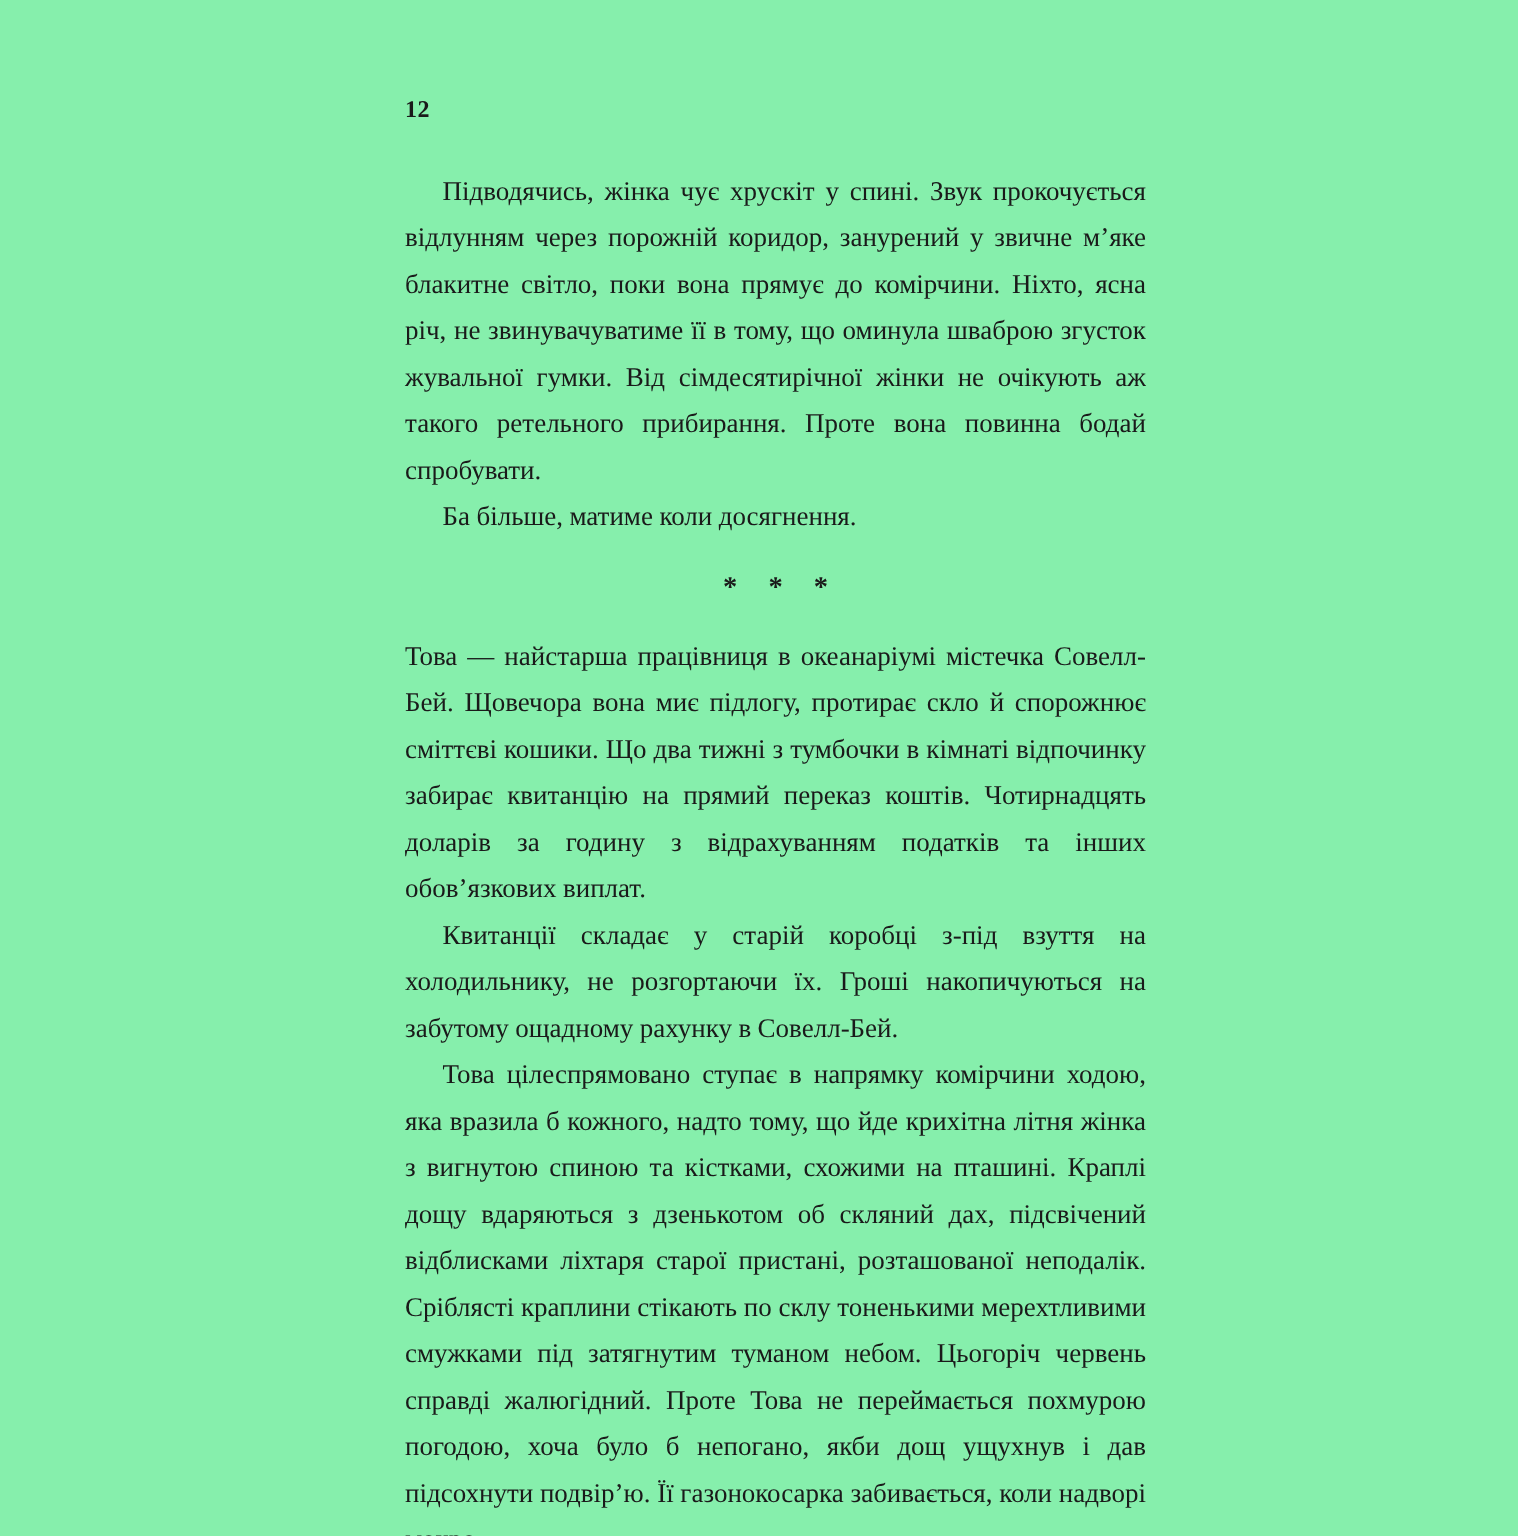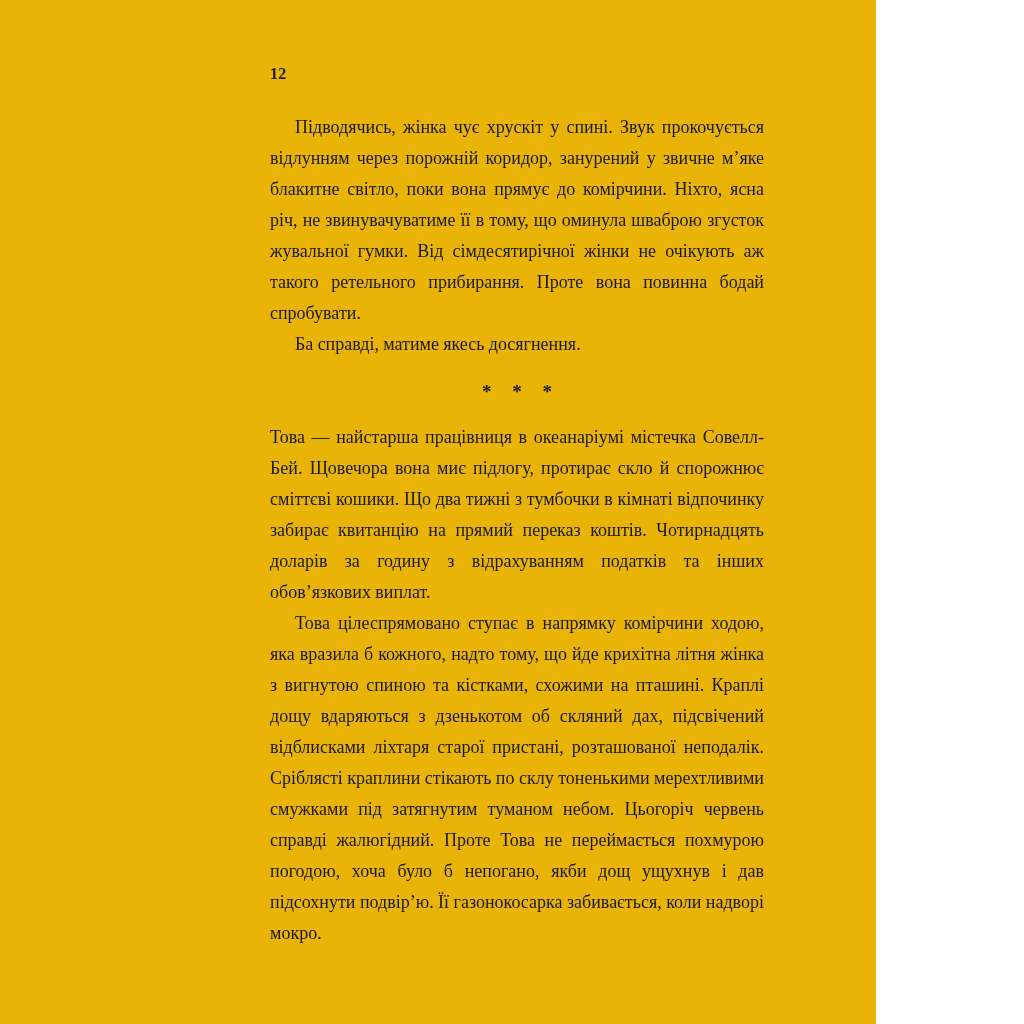--- a/index.html
+++ b/index.html
@@ -3,23 +3,23 @@
 <meta charset="utf-8">
 <title>Book Page 12</title>
 <style>
   html, body {
     margin: 0;
     padding: 0;
     background: #ffffff;
   }
   #page {
     position: relative;
-    width: 876px;
+    width: 1012px;
     height: 1024px;
-    background: #eab308;
+    background: #86efac;
     overflow: hidden;
     font-family: "Liberation Serif", "DejaVu Serif", serif;
     color: #1a1a1a;
     -webkit-font-smoothing: antialiased;
   }
   #folio {
     position: absolute;
     left: 270px;
     top: 66px;
     font-size: 16px;
@@ -68,23 +68,24 @@
 <body>
 
 <div id="page">
 
   <div id="folio">12</div>
 
   <div id="textblock">
 
     <p class="body indent">Підводячись, жінка чує хрускіт у спині. Звук прокочується відлунням через порожній коридор, занурений у звичне м’яке блакитне світло, поки вона прямує до комірчини. Ніхто, ясна річ, не звинувачуватиме її в тому, що оминула шваброю згусток жувальної гумки. Від сімдесятирічної жінки не очікують аж такого ретельного прибирання. Проте вона повинна бодай спробувати.</p>
 
-    <p class="body indent">Ба справді, матиме якесь досягнення.</p>
+    <p class="body indent">Ба більше, матиме коли досягнення.</p>
 
     <div class="divider">* * *</div>
 
     <p class="body noindent">Това — найстарша працівниця в океанаріумі містечка Совелл-Бей. Щовечора вона миє підлогу, протирає скло й спорожнює сміттєві кошики. Що два тижні з тумбочки в кімнаті відпочинку забирає квитанцію на прямий переказ коштів. Чотирнадцять доларів за годину з відрахуванням податків та інших обов’язкових виплат.</p>
 
+    <p class="body indent">Квитанції складає у старій коробці з-під взуття на холодильнику, не розгортаючи їх. Гроші накопичуються на забутому ощадному рахунку в Совелл-Бей.</p>
 
     <p class="body indent">Това цілеспрямовано ступає в напрямку комірчини ходою, яка вразила б кожного, надто тому, що йде крихітна літня жінка з вигнутою спиною та кістками, схожими на пташині. Краплі дощу вдаряються з дзенькотом об скляний дах, підсвічений відблисками ліхтаря старої пристані, розташованої неподалік. Сріблясті краплини стікають по склу тоненькими мерехтливими смужками під затягнутим туманом небом. Цьогоріч червень справді жалюгідний. Проте Това не переймається похмурою погодою, хоча було б непогано, якби дощ ущухнув і дав підсохнути подвір’ю. Її газонокосарка забивається, коли надворі мокро.</p>
 
   </div>
 </div>
 
 </body></html>

